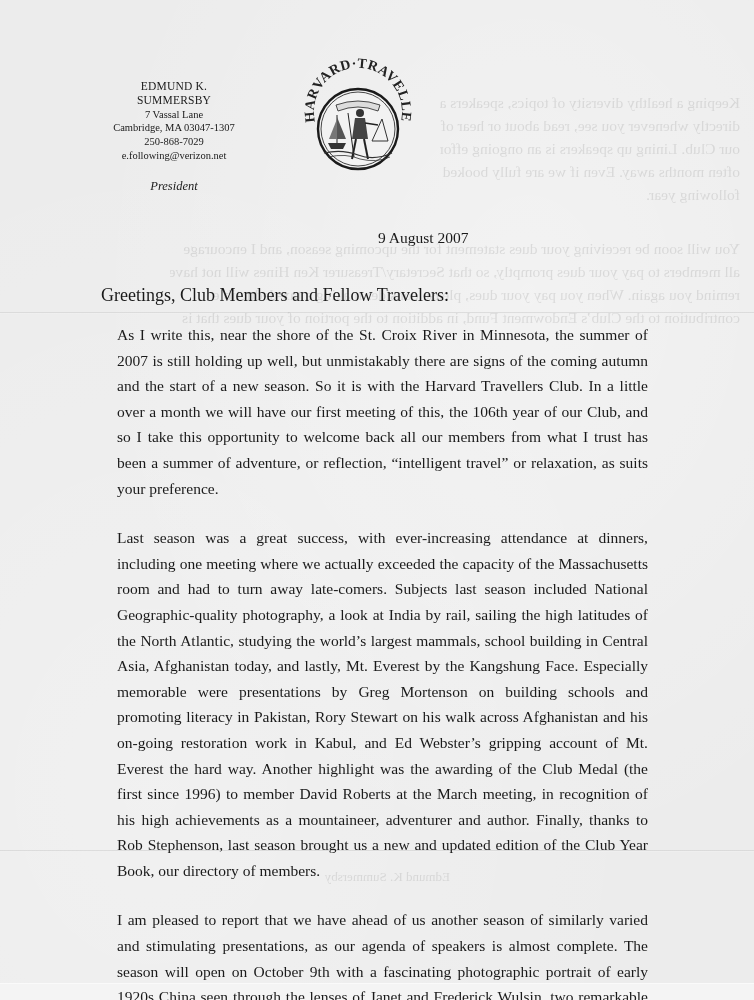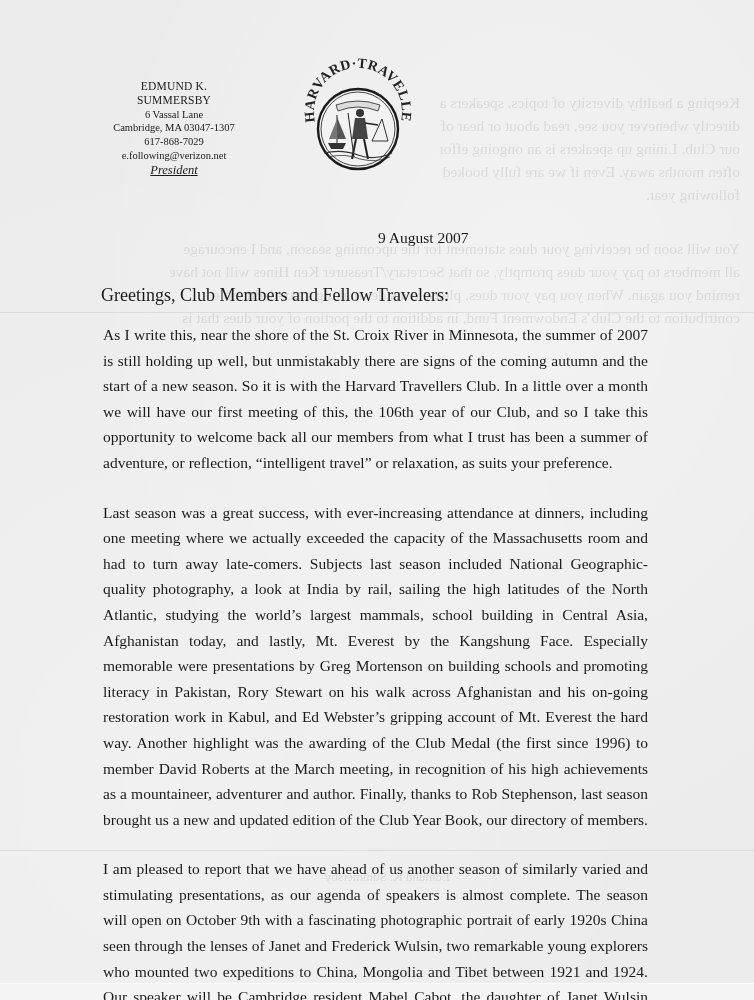--- a/index.html
+++ b/index.html
@@ -29,35 +29,35 @@
     .ghost {
       position: absolute; color: rgba(60,60,60,0.13);
       font-size: 15.5px; line-height: 21px; transform: scaleX(-1);
       white-space: nowrap; overflow: hidden;
     }
     .sender {
       position: absolute; left: 104px; top: 80px; width: 140px;
       text-align: center; font-size: 10.5px; line-height: 13.8px;
     }
     .sender .name { font-size: 11.5px; letter-spacing: 0.2px; }
-    .sender .role { font-style: italic; font-size: 12.5px; margin-top: 1px; text-decoration: underline; }
+    .sender .role { font-style: italic; font-size: 12.5px; margin-top: 17px; }
     .seal {
       position: absolute; left: 302px; top: 53px; width: 112px; height: 122px;
     }
     .date {
       position: absolute; left: 378px; top: 229px; font-size: 15.5px;
     }
     .greeting {
       position: absolute; left: 101px; top: 285px; font-size: 18px;
     }
     .body {
       position: absolute; left: 101px; top: 322px; width: 547px;
       font-size: 15.5px; line-height: 25.6px; text-align: justify;
     }
-    .body p { margin: 0 0 24px 2px; }
+    .body p { margin: 0 0 24px 16px; }
   </style>
 </head>
 <body>
 
 <div class="paper"></div>
 <div class="below"></div>
 
 <div class="fold" style="top:312px"></div>
 <div class="fold" style="top:850px"></div>
 
@@ -67,23 +67,23 @@
 <div class="ghost" style="left:440px; top:161px; width:300px;">often months away.  Even if we are fully booked for this season we always seek out ideas for the</div>
 <div class="ghost" style="left:640px; top:184px; width:100px;">following year.</div>
 <div class="ghost" style="left:170px; top:238px; width:570px;">You will soon be receiving your dues statement for the upcoming season, and I encourage</div>
 <div class="ghost" style="left:170px; top:261px; width:570px;">all members to pay your dues promptly, so that Secretary/Treasurer Ken Hines will not have to</div>
 <div class="ghost" style="left:170px; top:284px; width:570px;">remind you again.  When you pay your dues, please consider making a tax-deductible</div>
 <div class="ghost" style="left:170px; top:307px; width:570px;">contribution to the Club’s Endowment Fund, in addition to the portion of your dues that is</div>
 <div class="ghost" style="left:250px; top:866px; width:200px; font-size:13px;">Edmund K. Summersby</div>
 
 <div class="sender">
   <div class="name">EDMUND K. SUMMERSBY</div>
-  <div>6 Vassal Lane</div>
+  <div>7 Vassal Lane</div>
   <div>Cambridge, MA 03047-1307</div>
-  <div>617-868-7029</div>
+  <div>250-868-7029</div>
   <div>e.following@verizon.net</div>
   <div class="role">President</div>
 </div>
 
 <div class="seal">
   <svg width="112" height="122" viewBox="0 0 112 122">
     <defs>
       <path id="ringpath" d="M 14 72 A 44 44 0 1 1 98 72" fill="none"></path>
     </defs>
     <text font-family="Liberation Serif, serif" font-size="14" font-weight="bold" fill="#222" letter-spacing="0.5">

